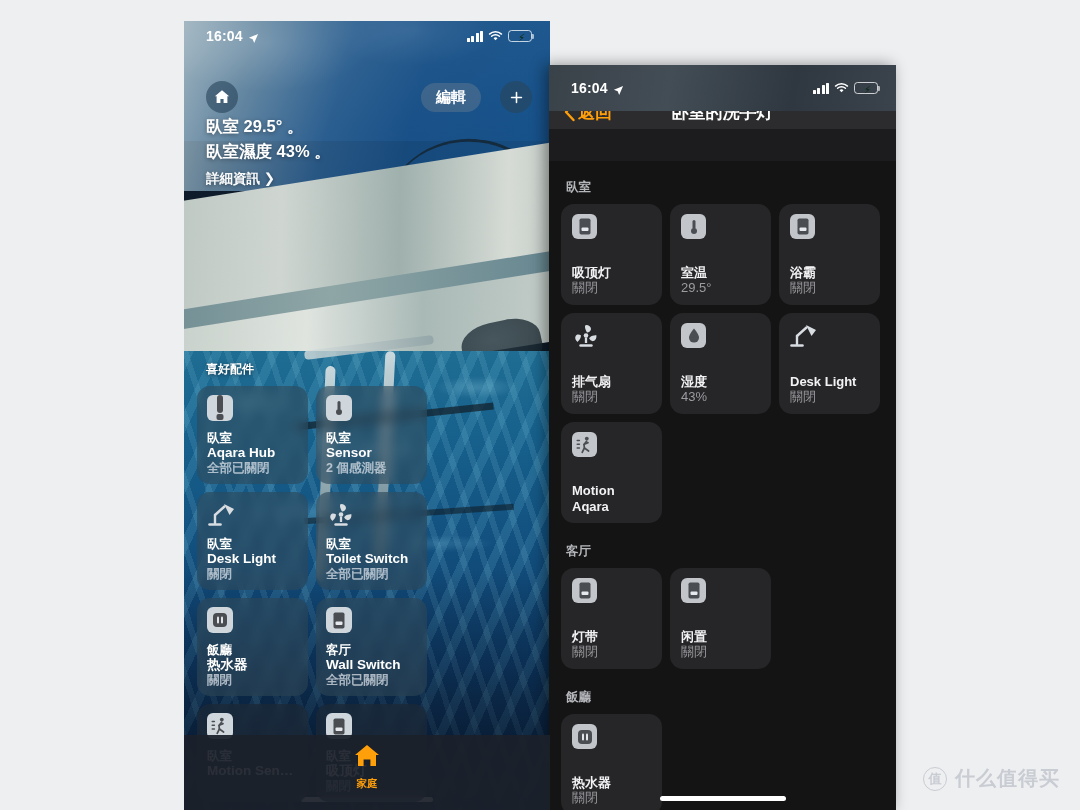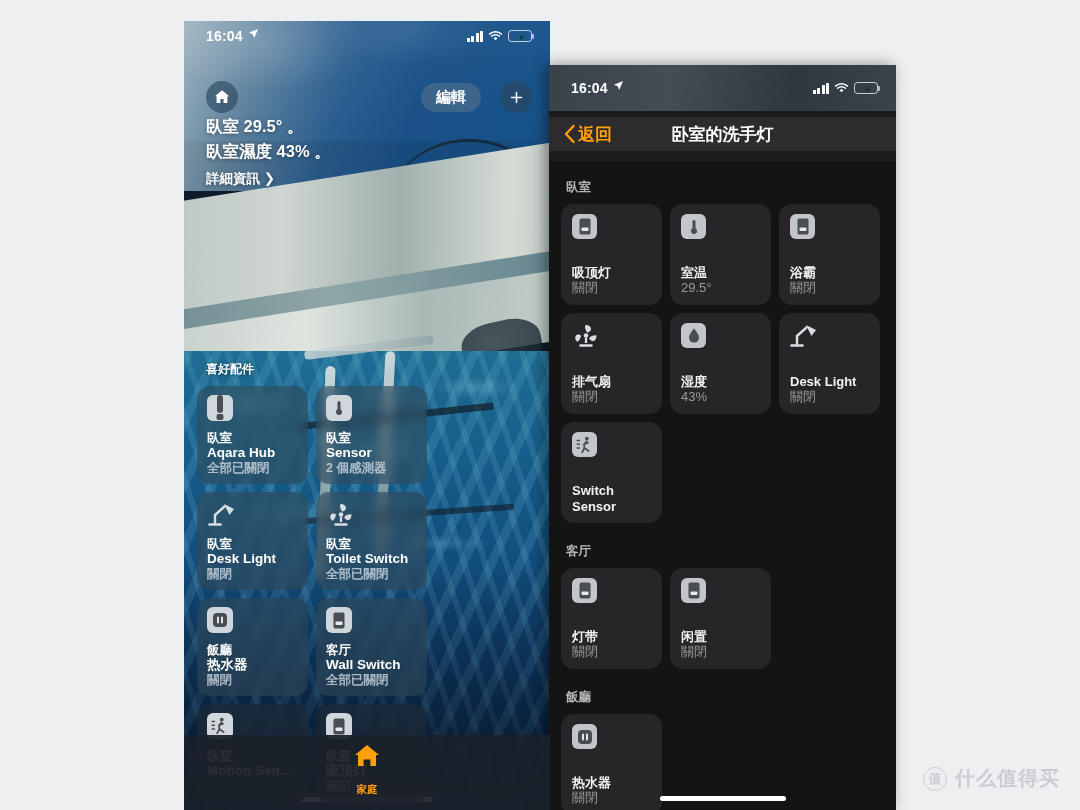--- a/index.html
+++ b/index.html
@@ -93,21 +93,21 @@
   }
   .wall .darkfade {
     position:absolute; left:0; bottom:0; width:100%; height:240px;
     background: linear-gradient(180deg, rgba(10,25,45,0), rgba(8,20,38,.75));
   }
 
   
   .statusbar { position:absolute; left:0; top:0; width:100%; height:30px;
                display:flex; align-items:center; justify-content:space-between;
                padding: 0 18px 0 22px; color:#fff; z-index:20; }
-  .sb-time { font-size:14px; font-weight:600; letter-spacing:.2px; display:flex; align-items:flex-start; gap:5px;}
+  .sb-time { font-size:14px; font-weight:600; letter-spacing:.2px; display:flex; align-items:flex-end; gap:5px;}
   .sb-right { display:flex; align-items:center; gap:5px; }
   .bars { display:flex; align-items:flex-end; gap:1.5px; height:11px; }
   .bars i { display:block; width:3px; background:#fff; border-radius:.5px; }
   .bars i:nth-child(1){height:4px}.bars i:nth-child(2){height:6px}
   .bars i:nth-child(3){height:8.5px}.bars i:nth-child(4){height:11px}
   .batt { width:24px; height:12px; border:1.3px solid rgba(255,255,255,.75); border-radius:3.5px;
           position:relative; padding:1.3px; }
   .batt::after { content:''; position:absolute; right:-3.4px; top:3.4px; width:2px; height:4.5px;
                  background:rgba(255,255,255,.6); border-radius:0 1px 1px 0; }
   .batt .fill { height:100%; width:62%; background:#30d158; border-radius:2px; }
@@ -143,30 +143,30 @@
                    white-space:nowrap; overflow:hidden; }
   .tile .tl-state { color:rgba(226,232,238,.72); font-size:12.5px; font-weight:600; line-height:15px; }
   .icon-box { width:26px; height:26px; border-radius:6px; background:#cfd7dd;
               display:flex; align-items:center; justify-content:center; }
   .icon-plain { width:30px; height:28px; display:flex; align-items:center; justify-content:center; }
 
   
   .tabbar { position:absolute; left:0; bottom:0; width:100%; height:75px; z-index:20;
             background: rgba(28,33,42,.94); display:flex; align-items:flex-start;
             padding-top:9px; }
-  .tab { flex:1; display:flex; flex-direction:column; align-items:center; gap:11px; }
+  .tab { flex:1; display:flex; flex-direction:column; align-items:center; gap:5px; }
   .tab .tlabel { font-size:10.5px; font-weight:600; color:#9aa1ab; }
   .tab.active .tlabel { color:#ff9f0a; }
   .home-indicator { position:absolute; left:50%; transform:translateX(-50%); bottom:8px;
                     width:132px; height:5px; border-radius:3px; background:#fff; }
 
   
   #phone-right .statusbar { background:
       linear-gradient(100deg,#3a4249 0%, #434d56 35%, #2f3840 70%, #3b444c 100%); height:46px; }
-  .navbar { position:absolute; left:0; top:52px; width:100%; height:34px; background:#2c2c2e;
+  .navbar { position:absolute; left:0; top:30px; width:100%; height:34px; background:#2c2c2e;
             display:flex; align-items:center; padding:0 14px; z-index:12; }
   .backbtn { display:flex; align-items:center; gap:2px; color:#ff9f0a; font-size:17px; font-weight:600; }
   .navtitle { position:absolute; left:0; width:100%; text-align:center; color:#fff;
               font-size:17px; font-weight:700; pointer-events:none; }
   .rcontent { position:absolute; left:0; top:96px; width:100%; bottom:0; overflow:hidden;
               background:#141415; padding: 18px 12px 0 12px; }
   .sec-title { color:#b4b6ba; font-size:12.5px; font-weight:600; margin: 0 0 8px 5px; }
   .rgrid { display:flex; flex-wrap:wrap; gap:8px; margin-bottom:20px; }
   .rtile { width:101px; height:101px; border-radius:13px; background:#262628;
            padding:10px 10px 9px 11px; display:flex; flex-direction:column; }
@@ -512,21 +512,21 @@
          <span class="r-icon-box">
                 <svg width="18" height="18" viewBox="0 0 18 18">
                   <circle cx="10.8" cy="2.6" r="1.9" fill="#4a4d52"></circle>
                   <path d="M10.6 5.2 8 8.6l.4 3.4-2.2 4.3" stroke="#4a4d52" stroke-width="1.7" fill="none" stroke-linecap="round" stroke-linejoin="round"></path>
                   <path d="M8.4 12 12.6 15" stroke="#4a4d52" stroke-width="1.7" fill="none" stroke-linecap="round"></path>
                   <path d="M8.2 8.2 12 6.6" stroke="#4a4d52" stroke-width="1.7" fill="none" stroke-linecap="round"></path>
                   <path d="M1.2 4.4h2.2M1.2 8.2h2.2M1.2 12h2.2" stroke="#4a4d52" stroke-width="1.5" stroke-linecap="round"></path>
                 </svg>
               </span>
        </div>
-       <div class="tl-name">Switch Sensor</div>
+       <div class="tl-name">Motion Aqara</div>
        <div class="tl-state"></div>
           </div>
         </div>
         <div class="sec-title">客厅</div>
         <div class="rgrid">
           <div class="rtile">
             <div class="ticon">
          <span class="r-icon-box">
                 <svg width="12" height="17" viewBox="0 0 12 17">
                   <rect x="0.5" y="0.5" width="11" height="16" rx="1.8" fill="#4a4d52"></rect>

